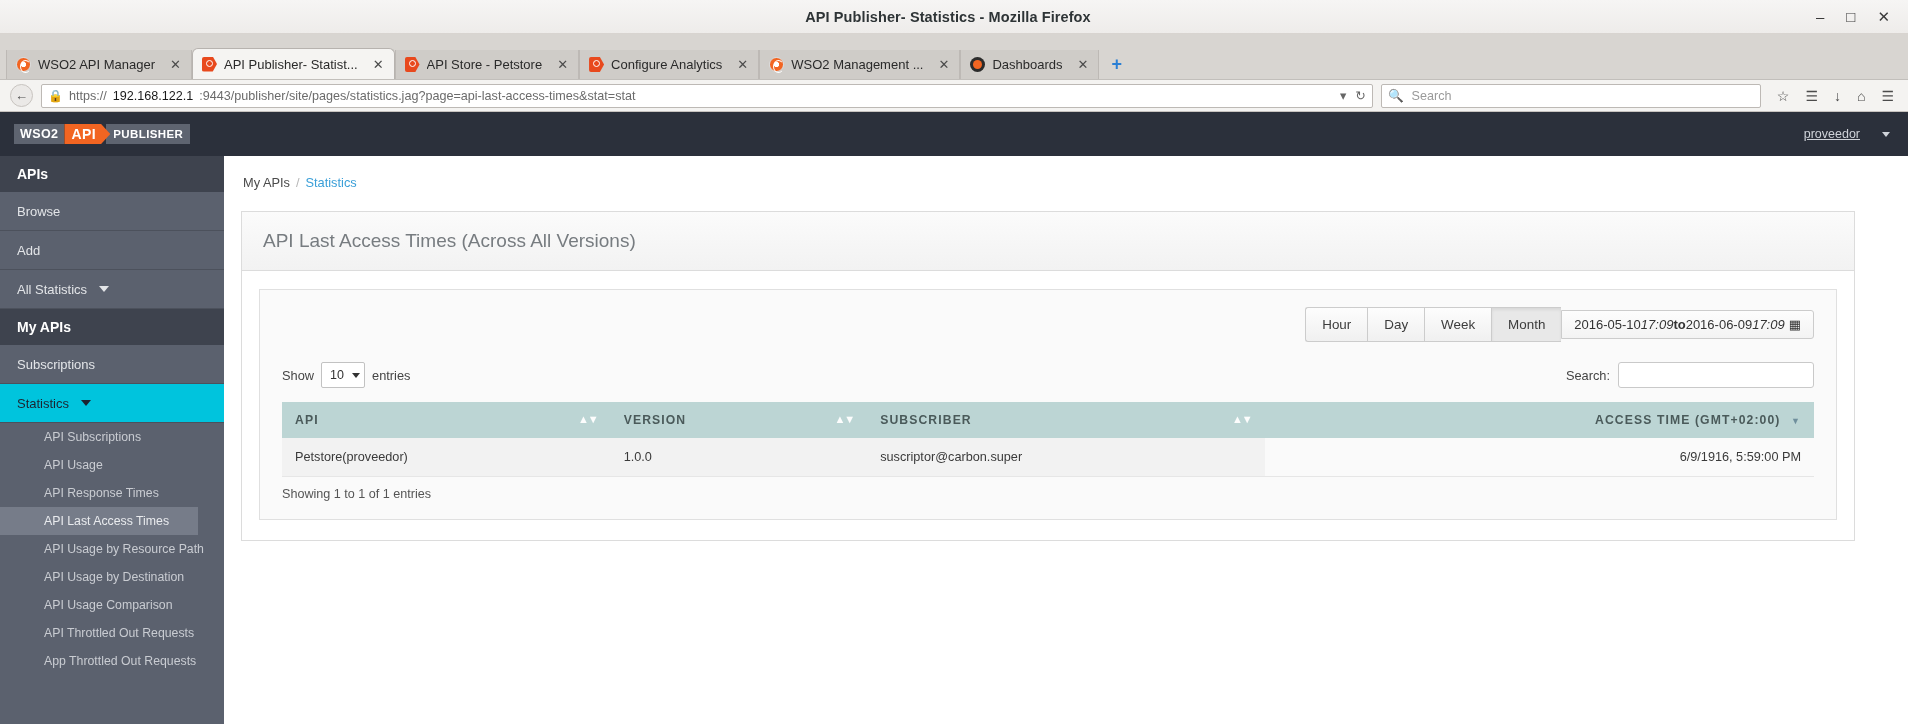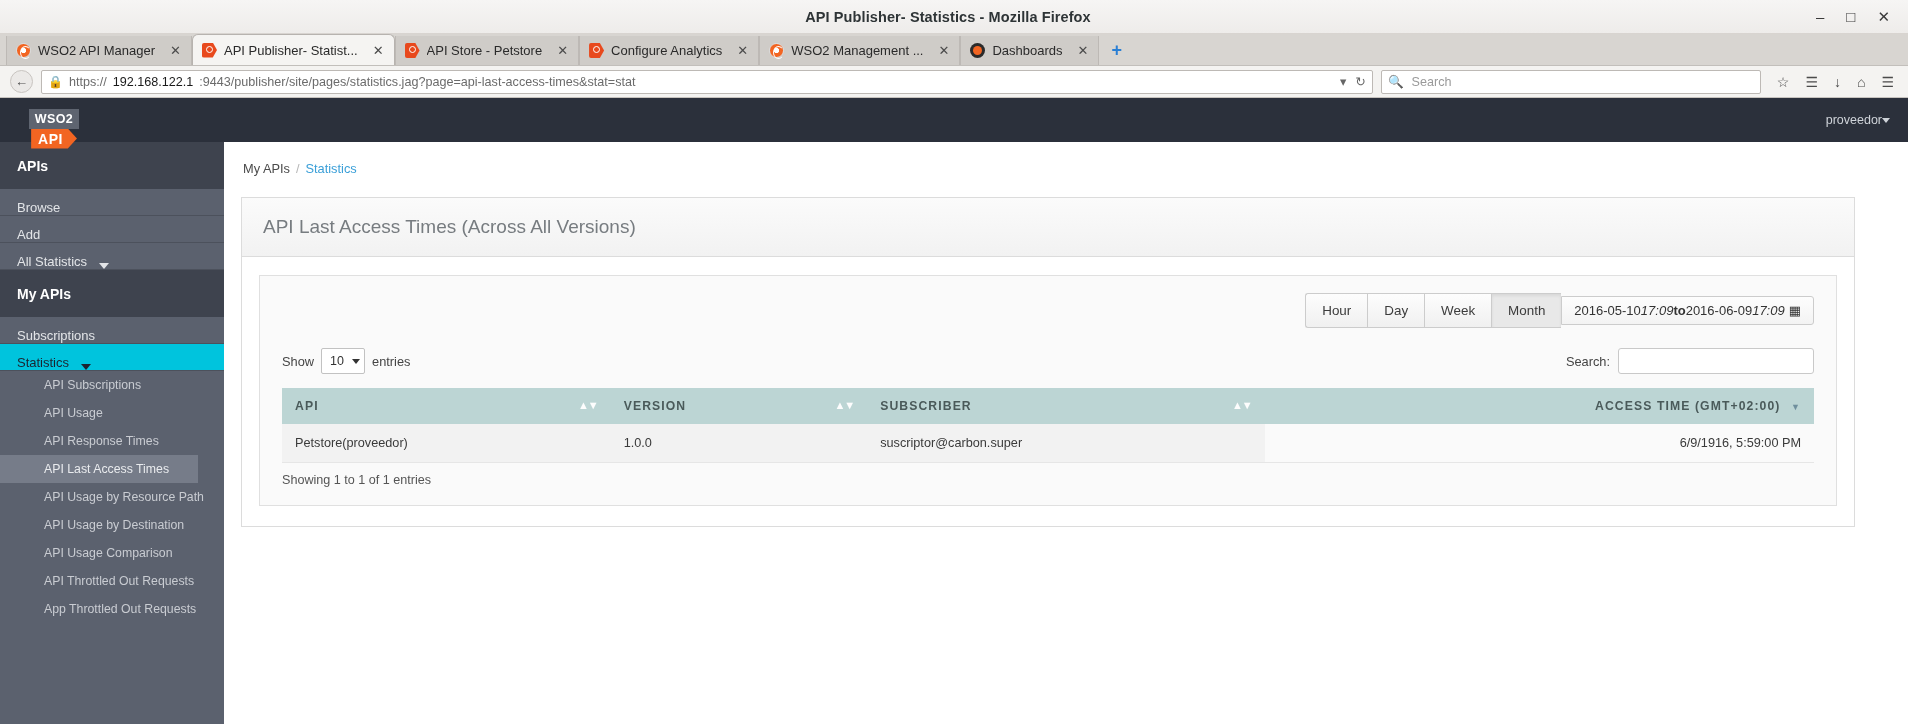--- a/index.html
+++ b/index.html
@@ -24,21 +24,21 @@
     font-size: 14.5px; color: #2e3436; font-weight: bold;
     letter-spacing: .1px;
   }
   .win-controls {
     margin-left: auto; display: flex; align-items: center;
     gap: 22px; padding-right: 18px; position: relative; z-index: 2;
   }
   .win-btn { font-size: 15px; color: #3a3a3a; line-height: 1; cursor: default; }
 
   .tabstrip {
-    height: 32px; background: #d8d5d1;
+    height: 46px; background: #d8d5d1;
     display: flex; align-items: flex-end; padding-left: 6px;
     border-bottom: 1px solid #c2bfbb;
   }
   .tab {
     height: 29px; display: flex; align-items: center;
     padding: 0 10px 0 9px; min-width: 70px;
     font-size: 13px; color: #2a2a2a;
     background: #cfccc8;
     border-left: 1px solid #bdb9b5;
     border-right: 1px solid #bdb9b5;
@@ -118,53 +118,53 @@
   }
   .nav-icons { display: flex; align-items: center; gap: 16px; padding: 0 4px 0 8px; color: #4b4b4b; font-size: 14px; }
 
   
   .page { flex: 1 1 auto; display: flex; flex-direction: column; background: #fff; }
   .topbar {
     height: 44px; background: #2b303b;
     display: flex; align-items: center;
     padding: 0 18px 0 14px;
   }
-  .logo { display: flex; align-items: center; height: 23px; flex-direction: column; }
+  .logo { display: flex; align-items: center; height: 23px; }
   .logo-wso2 {
     background: #5e6470; color: #fff; font-size: 12.5px; font-weight: bold;
     padding: 3px 6px; letter-spacing: .4px;
   }
   .logo-api {
     background: #f26522; color: #fff; font-size: 14px; font-weight: bold;
     padding: 2px 7px 2px 7px; clip-path: polygon(0 0, 80% 0, 100% 50%, 80% 100%, 0 100%);
     padding-right: 14px; letter-spacing: .5px;
   }
   .logo-pub {
     background: #5e6470; color: #fff; font-size: 11.5px; font-weight: bold;
     padding: 4px 7px; letter-spacing: .4px; margin-left: -4px;
   }
   .topbar-user {
     margin-left: auto; color: #cfd3d9; font-size: 12.5px;
-    display: flex; align-items: center; gap: 0;
+    display: flex; align-items: center; gap: 22px; text-decoration: underline;
   }
   .caret-down {
     width: 0; height: 0; border-left: 4px solid transparent;
     border-right: 4px solid transparent; border-top: 5px solid #cfd3d9;
   }
 
   .body-area { flex: 1 1 auto; display: flex; min-height: 0; }
 
   
   .sidebar { width: 224px; flex: 0 0 224px; background: #5b616e; color: #e6e8ea; }
   .side-head {
-    height: 47px; display: flex; align-items: center; padding: 0 17px;
+    height: 36px; display: flex; align-items: center; padding: 0 17px;
     background: #3e434e; font-size: 14px; font-weight: bold; color: #fff;
   }
   .side-item {
-    height: 27px; display: flex; align-items: flex-end; padding: 0 17px;
+    height: 39px; display: flex; align-items: center; padding: 0 17px;
     font-size: 13px; color: #e3e5e8;
     border-bottom: 1px solid #4c515c; gap: 12px;
   }
   .side-item.active { background: #00c4dd; color: #1c2430; }
   .side-item .chev {
     width: 0; height: 0; border-left: 5px solid transparent;
     border-right: 5px solid transparent; border-top: 6px solid currentColor;
   }
   .side-sub {
     height: 28px; display: flex; align-items: center;

